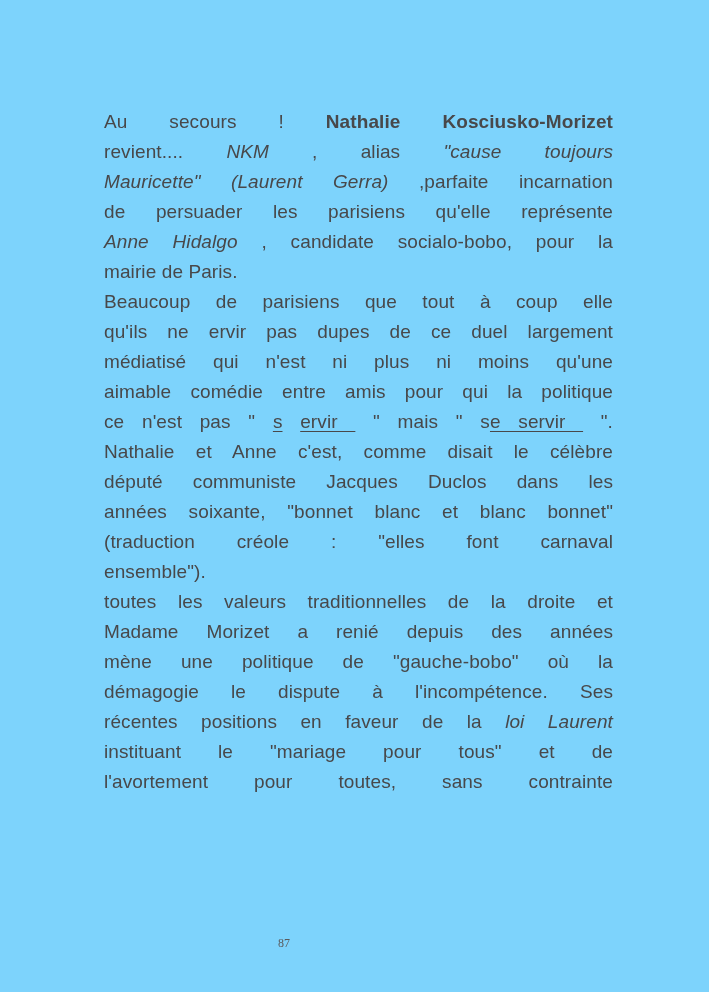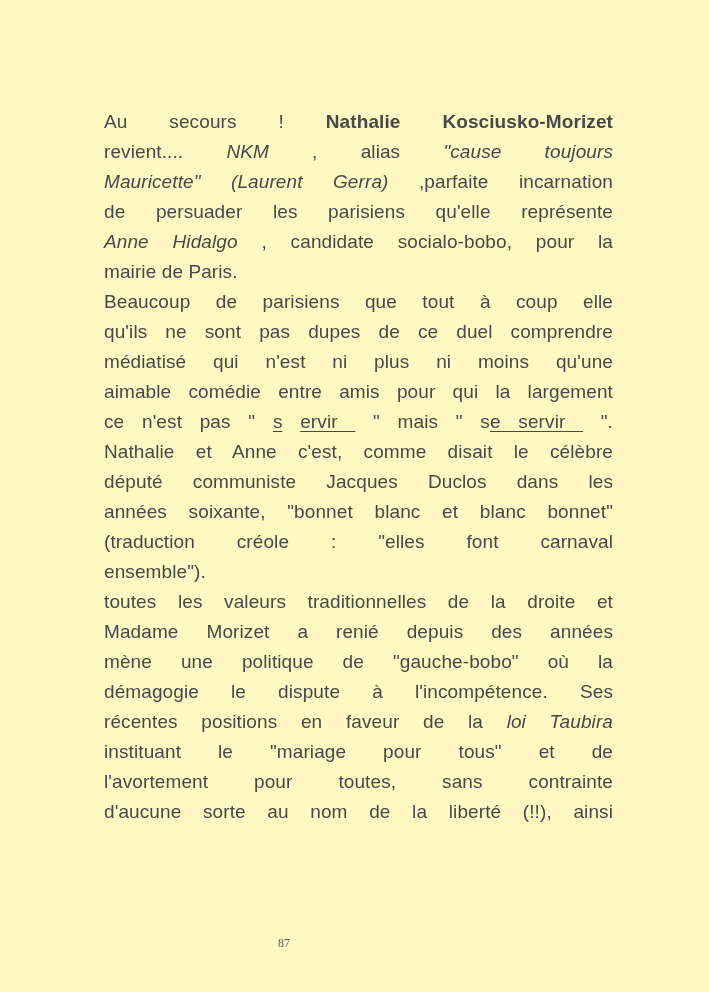--- a/index.html
+++ b/index.html
@@ -4,21 +4,21 @@
 <style>
   html, body {
     margin: 0;
     padding: 0;
     background: #ffffff;
   }
   .page {
     position: relative;
     width: 709px;
     height: 992px;
-    background: #fef9c3;
+    background: #7dd3fc;
     overflow: hidden;
     font-family: "Liberation Sans", sans-serif;
     color: #48484a;
   }
   .text-block {
     position: absolute;
     left: 104px;
     top: 107px;
     width: 509px;
     font-size: 19px;
@@ -53,32 +53,31 @@
 
 <div class="page">
   <div class="text-block">
       <div class="line"><span>Au secours&nbsp;! </span><span class="seg-b">Nathalie Kosciusko-Morizet</span></div>
       <div class="line"><span>revient.... </span><span class="seg-i">NKM</span><span> , alias </span><span class="seg-i">"cause toujours</span></div>
       <div class="line"><span class="seg-i">Mauricette" (Laurent Gerra)</span><span> ,parfaite incarnation</span></div>
       <div class="line"><span>de persuader les parisiens qu'elle représente</span></div>
       <div class="line"><span class="seg-i">Anne Hidalgo</span><span> , candidate socialo-bobo, pour la</span></div>
       <div class="line noj"><span>mairie de Paris.</span></div>
       <div class="line"><span>Beaucoup de parisiens que tout à coup elle</span></div>
-      <div class="line"><span>qu'ils ne sont pas dupes de ce duel comprendre</span></div>
+      <div class="line"><span>qu'ils ne ervir pas dupes de ce duel largement</span></div>
       <div class="line"><span>médiatisé qui n'est ni plus ni moins qu'une</span></div>
-      <div class="line"><span>aimable comédie entre amis pour qui la largement</span></div>
+      <div class="line"><span>aimable comédie entre amis pour qui la politique</span></div>
       <div class="line"><span>ce n'est pas " </span><span class="seg-u">s</span><span> </span><span class="seg-u">ervir&nbsp;</span><span> " mais " s</span><span class="seg-u">e servir&nbsp;</span><span> ".</span></div>
       <div class="line"><span>Nathalie et Anne c'est, comme disait le célèbre</span></div>
       <div class="line"><span>député communiste Jacques Duclos dans les</span></div>
       <div class="line"><span>années soixante, "bonnet blanc et blanc bonnet"</span></div>
       <div class="line"><span>(traduction créole&nbsp;: "elles font carnaval</span></div>
       <div class="line noj"><span>ensemble").</span></div>
       <div class="line"><span>toutes les valeurs traditionnelles de la droite et</span></div>
       <div class="line"><span>Madame Morizet a renié depuis des années</span></div>
       <div class="line"><span>mène une politique de "gauche-bobo" où la</span></div>
       <div class="line"><span>démagogie le dispute à l'incompétence. Ses</span></div>
-      <div class="line"><span>récentes positions en faveur de la </span><span class="seg-i">loi Taubira</span></div>
+      <div class="line"><span>récentes positions en faveur de la </span><span class="seg-i">loi Laurent</span></div>
       <div class="line"><span>instituant le "mariage pour tous" et de</span></div>
       <div class="line"><span>l'avortement pour toutes, sans contrainte</span></div>
-      <div class="line"><span>d'aucune sorte au nom de la liberté (!!), ainsi</span></div>
     </div>
   <div class="footer">87</div>
 </div>
 
 </body></html>

